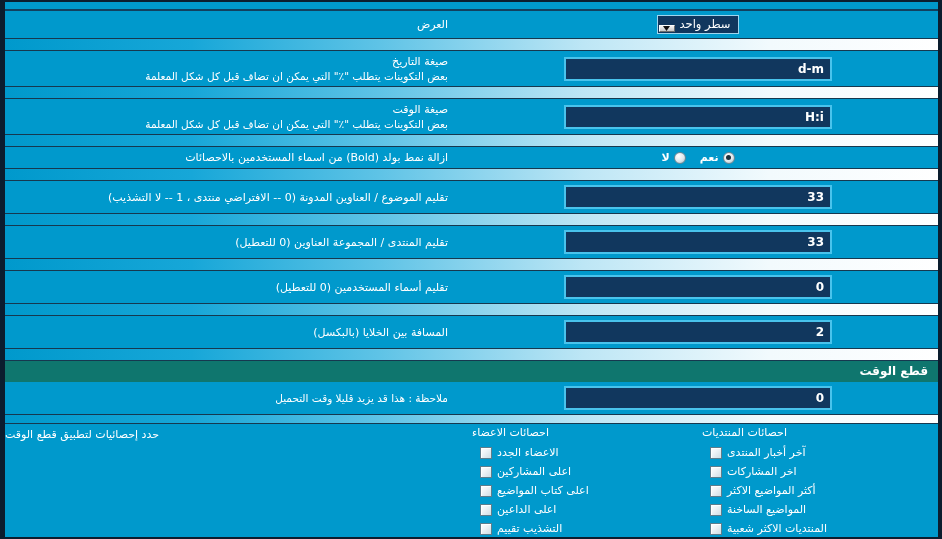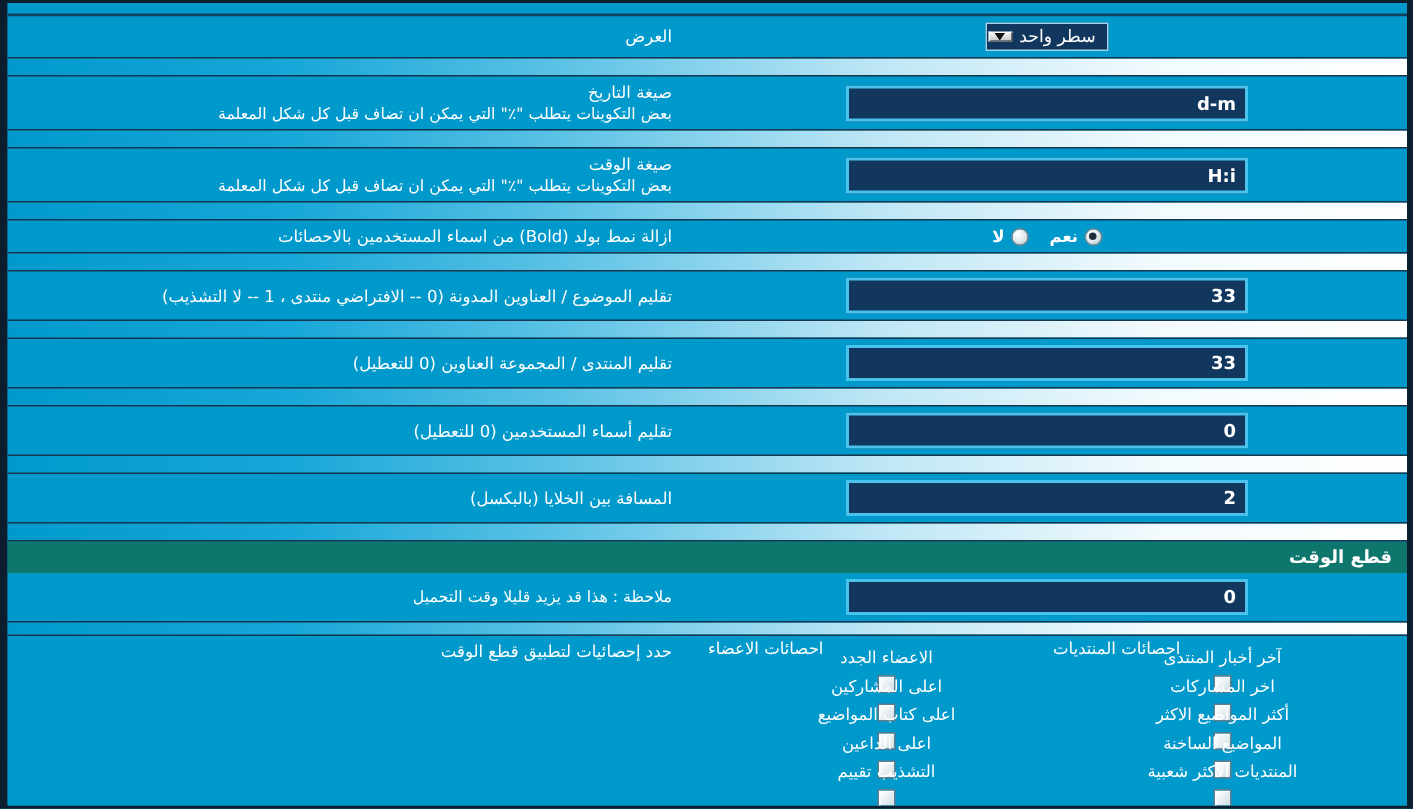--- a/index.html
+++ b/index.html
@@ -99,21 +99,21 @@
     font-family: "DejaVu Sans", "Liberation Sans", sans-serif;
     font-size: 12px;
     font-weight: bold;
     padding: 0 6px;
   }
 
   
   .selwrap {
     position: relative;
     display: inline-flex;
-    align-items: center;
+    align-items: flex-end;
     height: 19px;
     background: #11375e;
     border: 1px solid #9fd6ee;
     direction: rtl;
   }
   .selwrap .selval {
     color: #ffffff;
     font-size: 11.5px;
     padding: 0 8px 0 4px;
     line-height: 17px;
@@ -186,21 +186,21 @@
     display: flex;
     flex-direction: row;
     align-items: flex-start;
     width: 100%;
     background: #0099cc;
     flex: 1 1 auto;
     padding-top: 2px;
   }
   .cb-label {
     flex: 1 1 auto;
-    text-align: right;
+    text-align: left;
     color: #ffffff;
     font-size: 11px;
     padding: 2px 10px 0 0;
     direction: rtl;
     white-space: nowrap;
   }
   .cb-cols {
     flex: 0 0 480px;
     display: flex;
     flex-direction: row;
@@ -213,21 +213,21 @@
   .cb-col.second { width: 230px; }
   .cb-col-title {
     color: #ffffff;
     font-size: 11px;
     text-align: left;
     padding-bottom: 4px;
     white-space: nowrap;
   }
   .cb-row {
     display: flex;
-    flex-direction: column;
+    flex-direction: row;
     align-items: center;
     justify-content: flex-start;
     gap: 5px;
     height: 19px;
     padding-right: 0;
   }
   .cb-col .cb-row { justify-content: flex-end; padding-left: 8px; }
   .cb {
     width: 12px; height: 12px;
     background: linear-gradient(to bottom right, #ffffff 0%, #eef4f7 40%, #cfdde4 100%);

